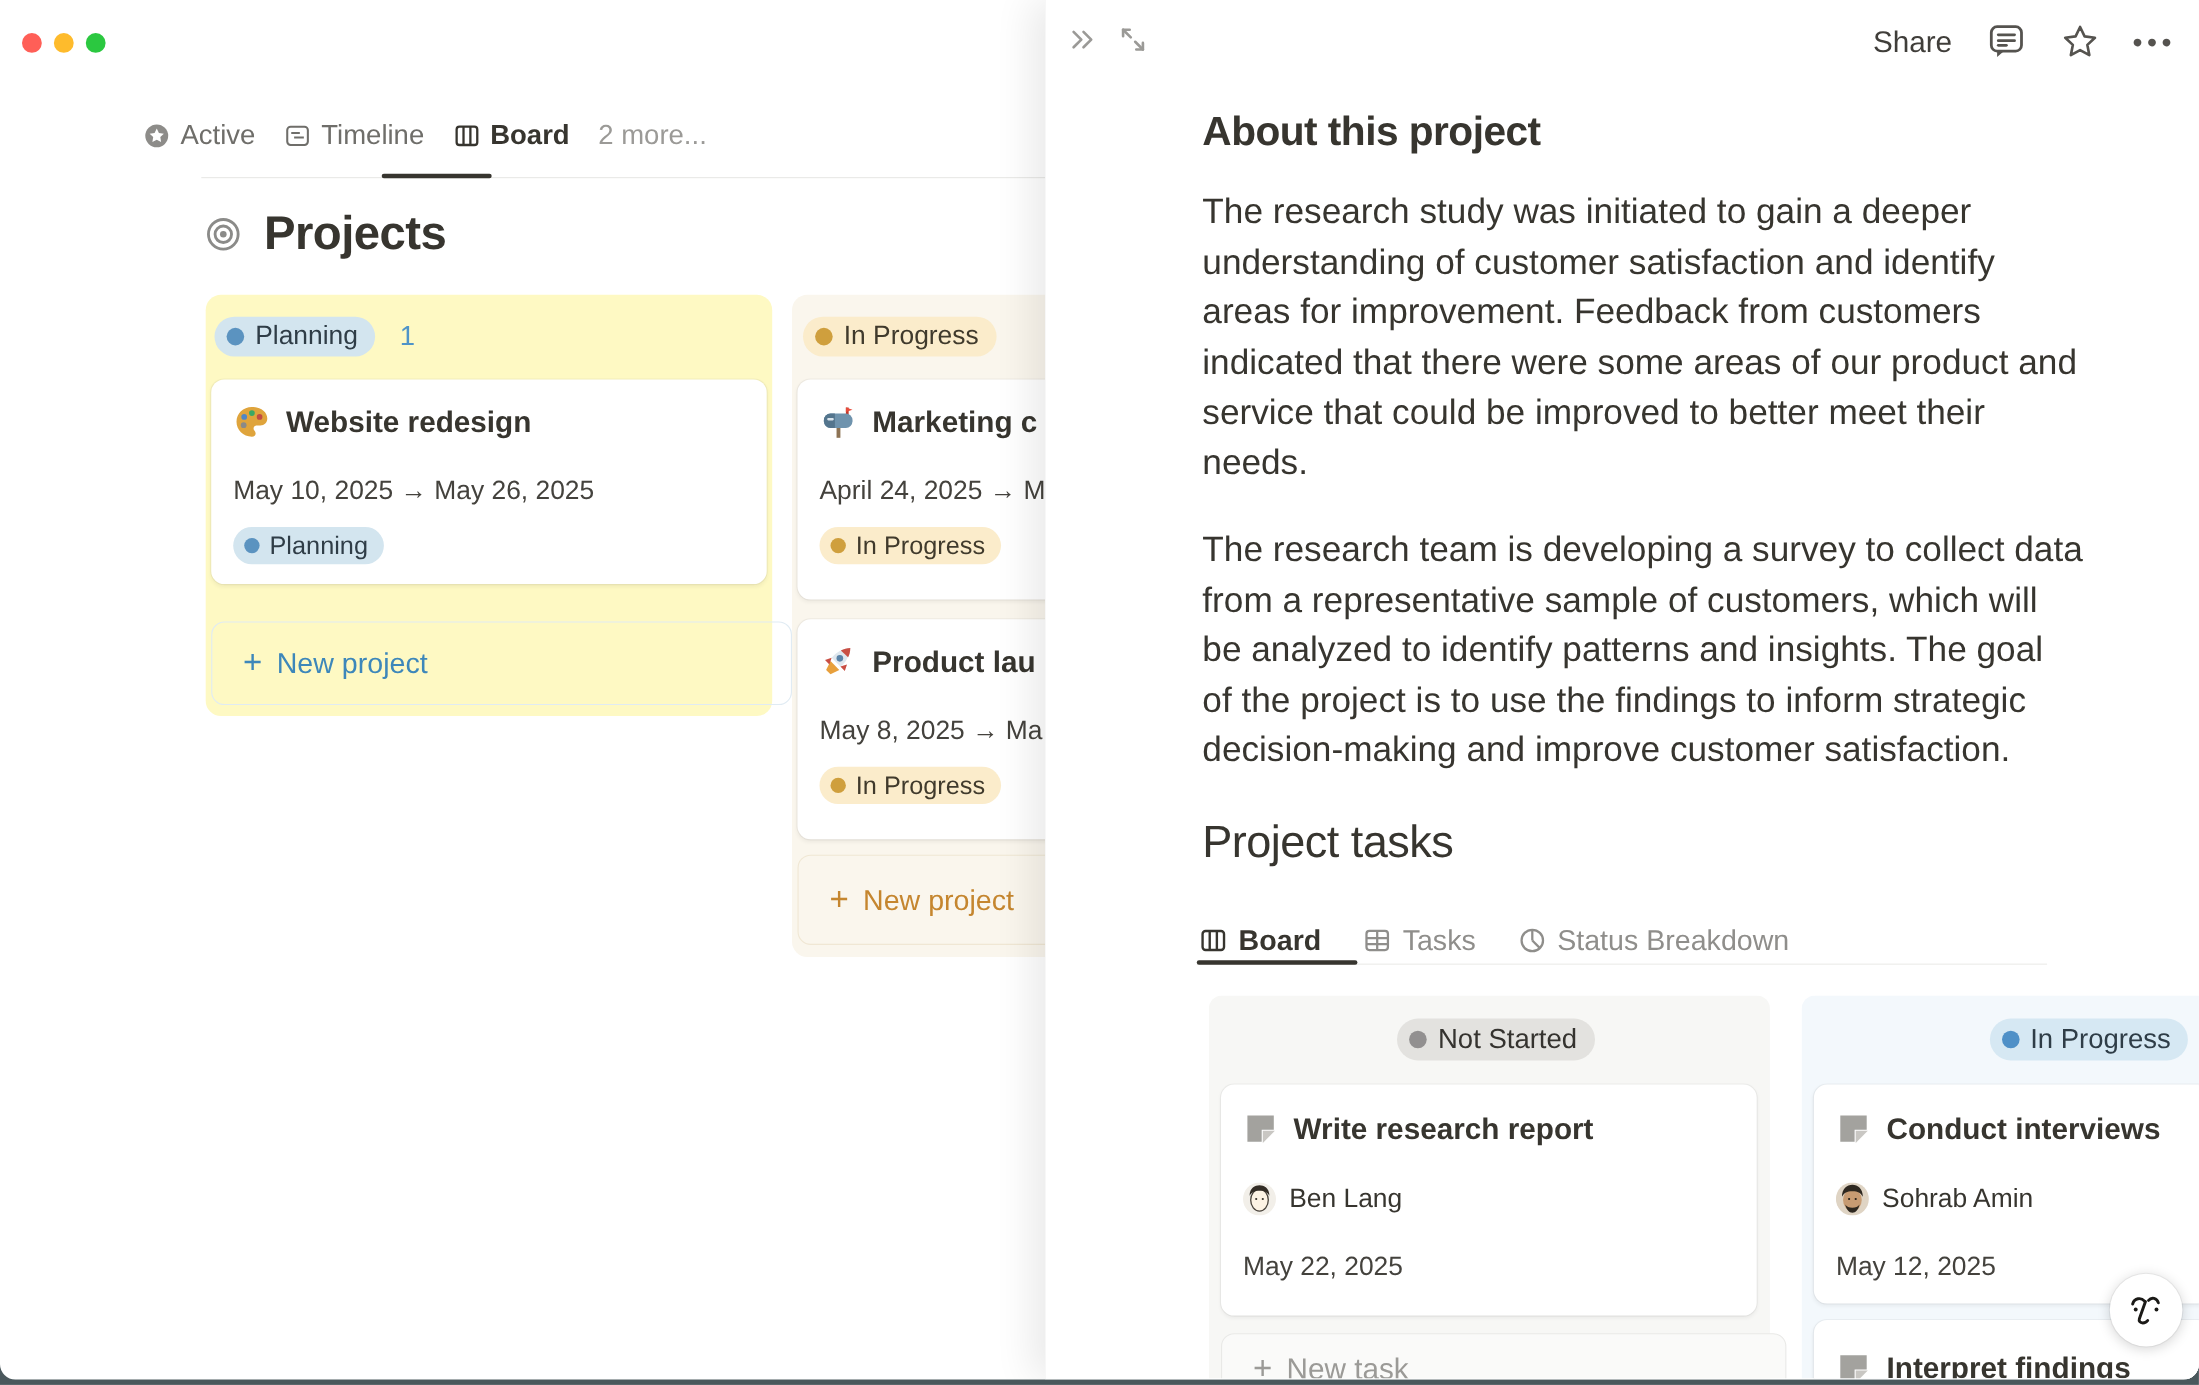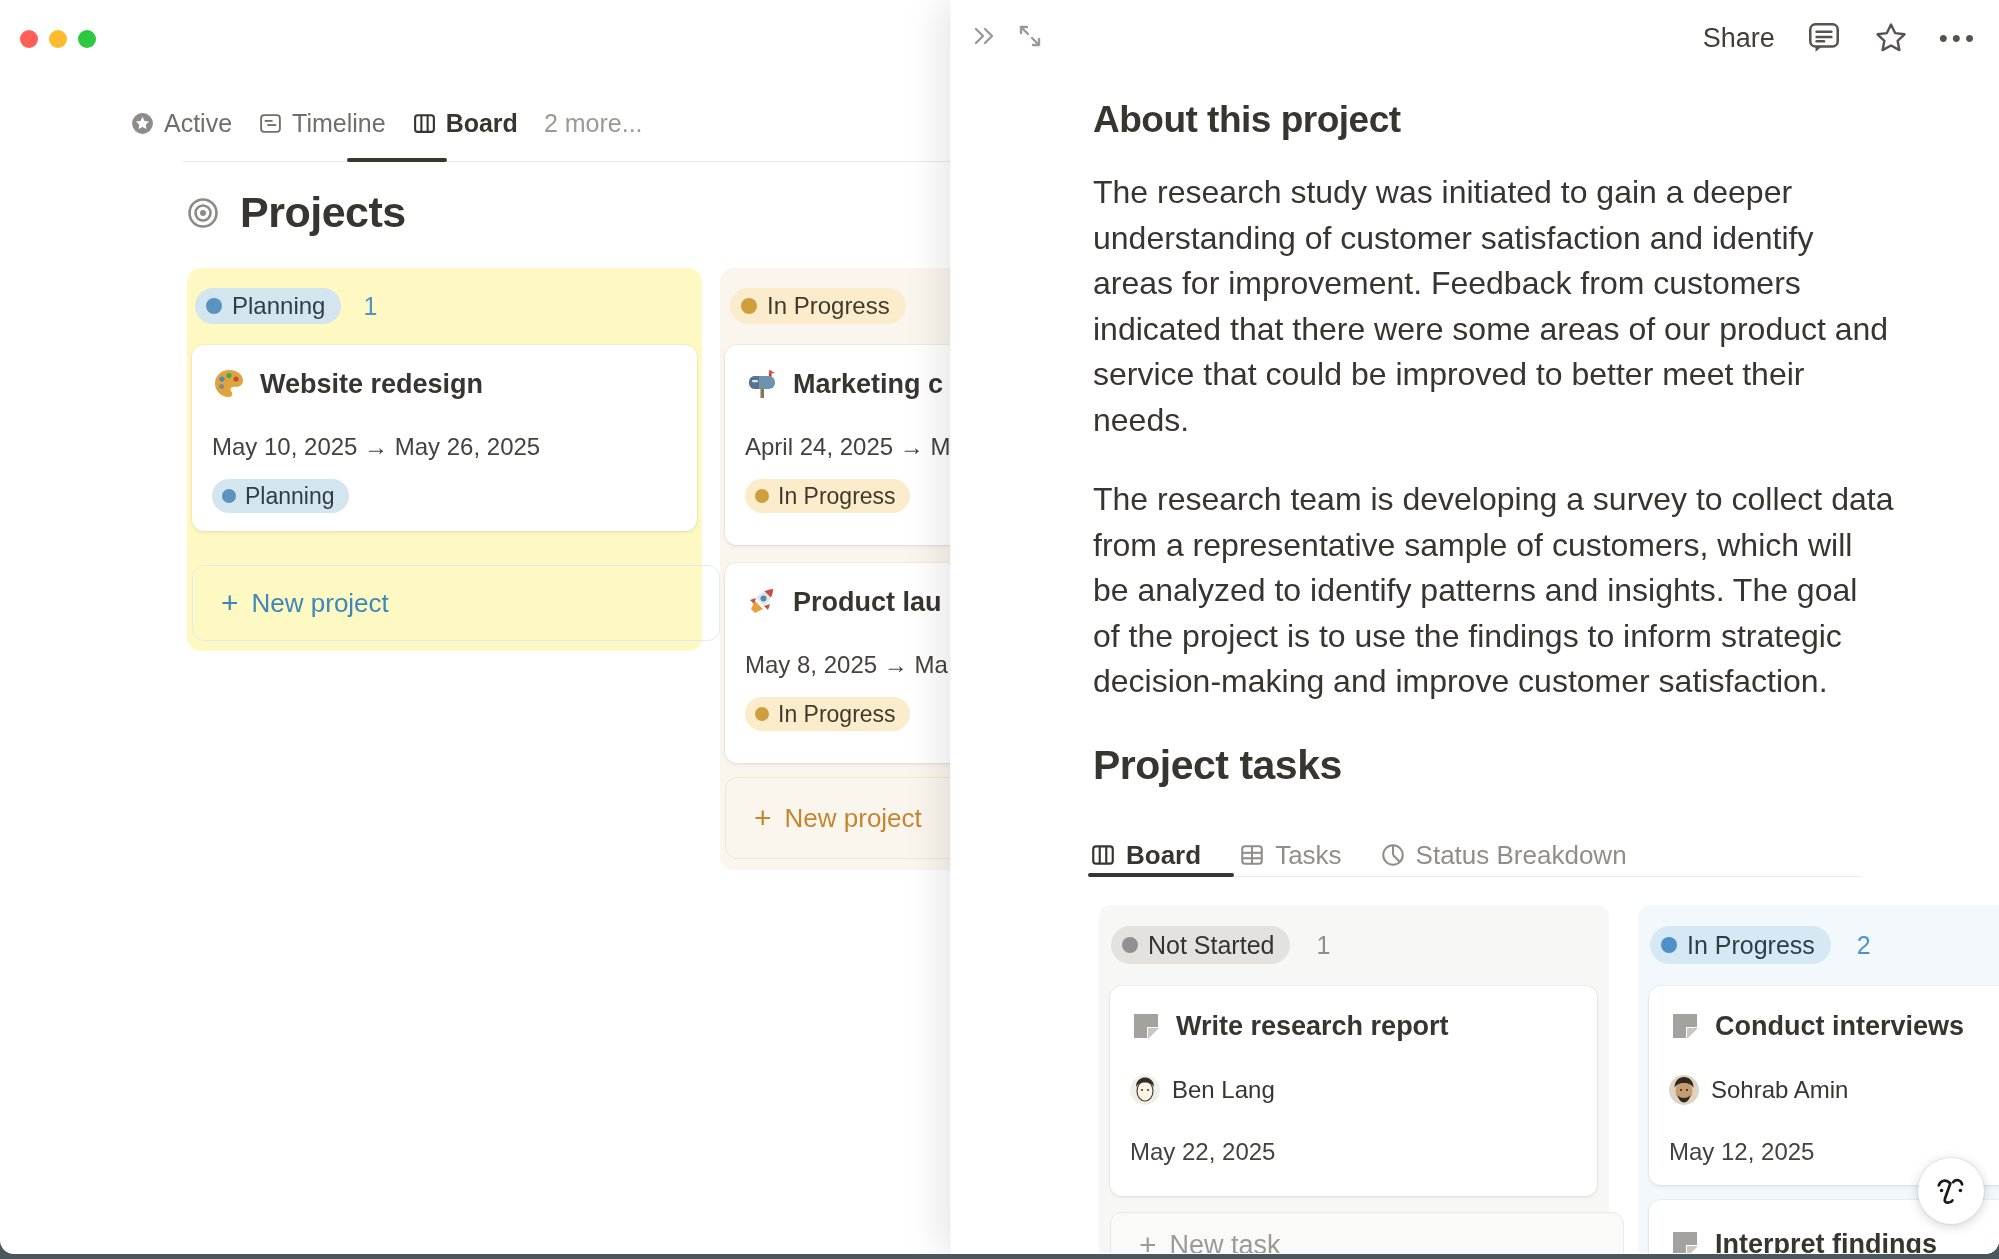--- a/index.html
+++ b/index.html
@@ -62,33 +62,33 @@
   .panel{position:absolute;left:950px;top:0;bottom:0;width:1049px;background:#fff;z-index:10;box-shadow:-12px 0 34px rgba(0,0,0,0.09);border-left:1px solid rgba(0,0,0,0.03);}
   .panel-nav{position:absolute;left:17px;top:20px;display:flex;align-items:center;gap:14px;}
   .panel-actions{position:absolute;right:22px;top:16px;display:flex;align-items:center;gap:30px;height:44px;}
   .share{font-size:27px;color:#403e3a;}
   .moredots{font-size:26px;letter-spacing:4px;color:#55534f;}
 
   .doc-h1{position:absolute;left:142px;top:99px;font-size:37px;font-weight:700;letter-spacing:-0.5px;}
   .para{position:absolute;left:142px;width:800px;font-size:32px;line-height:45.5px;color:#37352f;}
   .p1{top:170px;}
   .p2{top:436px;margin-top:41px;}
-  .doc-h2{position:absolute;left:142px;top:742px;font-size:41px;font-weight:700;letter-spacing:-0.5px;}
+  .doc-h2{position:absolute;left:142px;top:742px;font-size:41px;font-weight:400;letter-spacing:-0.5px;}
 
   .tasktabs{position:absolute;left:139px;top:834px;display:flex;align-items:center;gap:38px;font-size:26px;height:42px;color:#8f8e8b;}
   .ttab{display:flex;align-items:center;gap:10px;}
   .ttab.active{color:#37352f;font-weight:700;}
   .task-divider{position:absolute;left:137px;top:876px;width:773px;height:1px;background:#ebebe9;}
   .task-underline{position:absolute;left:137px;top:873px;width:146px;height:4px;background:#37352f;border-radius:2px;}
 
   .tasksboard{position:absolute;left:148px;top:905px;width:901px;height:348px;overflow:hidden;}
   .tcol{position:absolute;top:0;height:420px;border-radius:12px;}
   .tcol-gray{left:0;width:510px;background:#f7f7f5;}
   .tcol-blue{left:539px;width:510px;background:#f3f8fc;}
-  .tcolhead{display:flex;align-items:center;gap:26px;padding:21px 0 0 12px;}
+  .tcolhead{display:flex;align-items:center;gap:26px;padding:21px 0 0 12px;flex-direction:column;}
   .tcard{position:absolute;left:11px;width:487px;background:#fff;border-radius:12px;box-shadow:0 0 0 1px rgba(15,15,15,0.045),0 2px 4px rgba(15,15,15,0.06);}
   .tcard .inner{padding:20px 20px 0 20px;}
   .tcard .trow{height:40px;}
   .tdate{margin-top:32px;font-size:24px;color:#44423d;white-space:nowrap;}
 
   
   .aibtn{position:absolute;left:967px;top:1158px;width:66px;height:66px;border-radius:50%;background:#fff;
     box-shadow:0 2px 12px rgba(0,0,0,0.18),0 0 0 1px rgba(0,0,0,0.05);display:flex;align-items:center;justify-content:center;z-index:30;}
 
   svg{display:block;}

